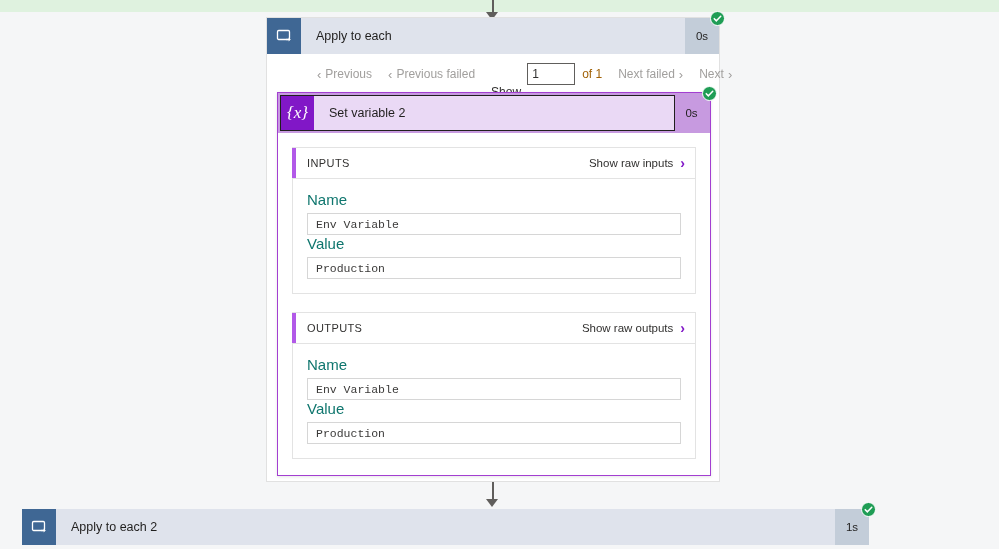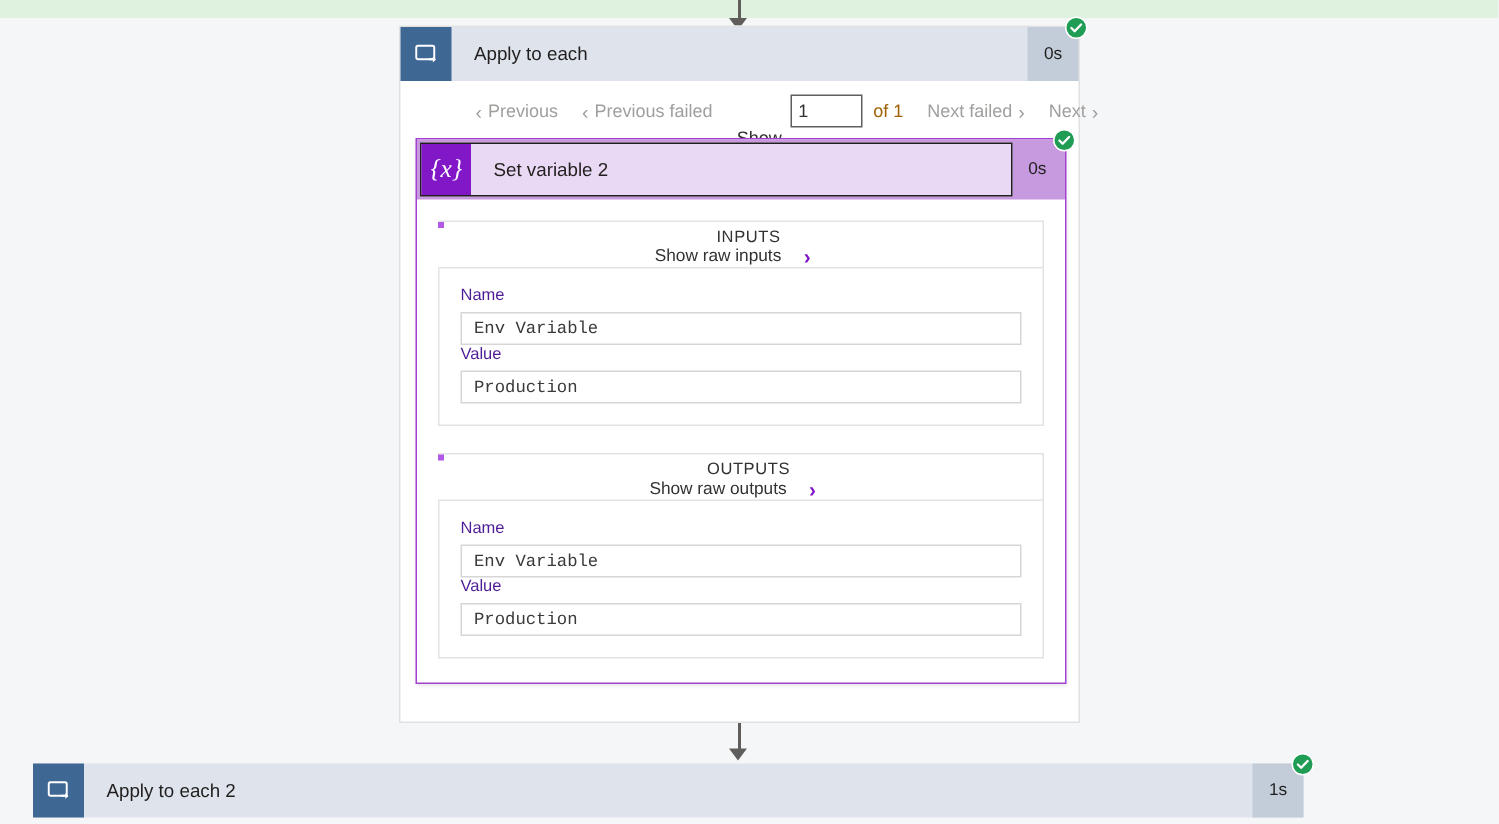--- a/index.html
+++ b/index.html
@@ -208,59 +208,58 @@
   
   .io-section + .io-section { margin-top: 18px; }
   .io-head {
     display: flex;
     align-items: center;
     height: 30px;
     border: 1px solid #e3e3e3;
     border-left: none;
     background: #ffffff;
     position: relative;
-    flex-direction: column;
   }
   .io-accent {
     width: 4px;
     align-self: stretch;
     background: #b259e8;
     flex: 0 0 4px;
   }
   .io-title {
     flex: 1 1 auto;
     padding-left: 11px;
     font-size: 11px;
     letter-spacing: 0.4px;
     color: #323130;
   }
   .io-raw {
     display: flex;
     align-items: center;
-    gap: 15px;
+    gap: 7px;
     padding-right: 10px;
     font-size: 11.5px;
     color: #323130;
     white-space: nowrap;
   }
   .io-raw .chev-purple {
     color: #8117c7;
     font-size: 14px;
     font-weight: bold;
     line-height: 1;
   }
   .io-fields {
     border: 1px solid #e3e3e3;
     border-top: none;
     padding: 12px 14px 14px 14px;
     background: #ffffff;
   }
   .field-label {
-    font-size: 11px;
-    color: #4c1d95;
+    font-size: 15px;
+    color: #0f766e;
     margin-bottom: 5px;
   }
   .field-box {
     height: 22px;
     border: 1px solid #d6d6d6;
     background: #ffffff;
     display: flex;
     align-items: center;
     padding: 0 8px;
     font-family: Liberation Mono, monospace;

